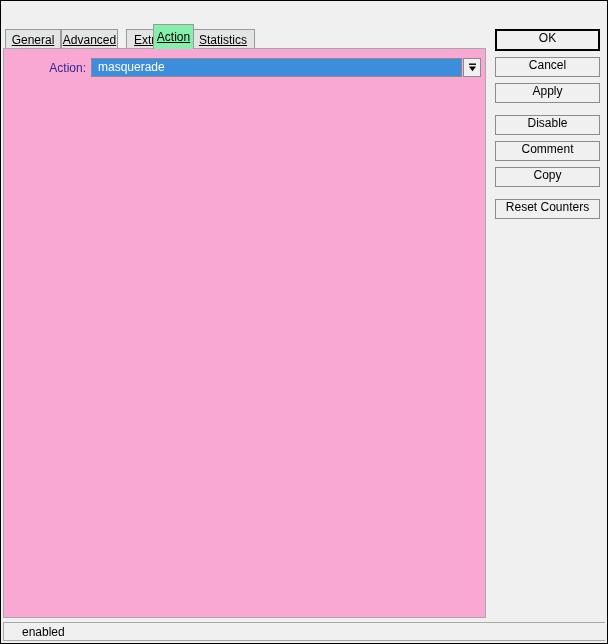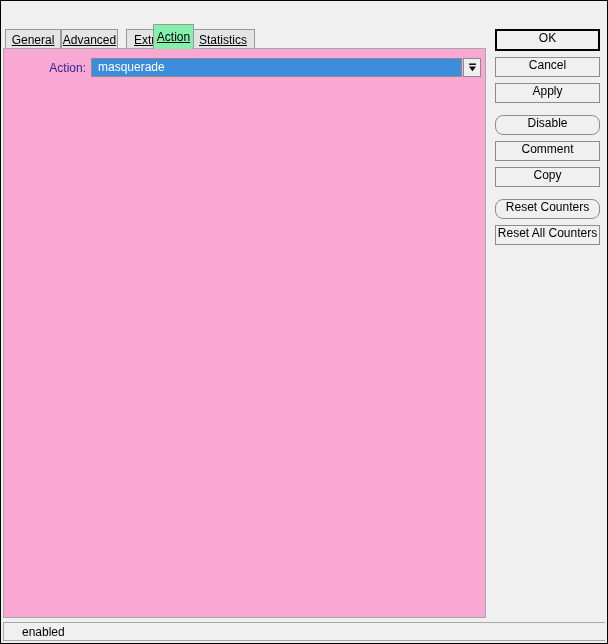--- a/index.html
+++ b/index.html
@@ -190,21 +190,20 @@
     cursor: default;
     user-select: none;
     white-space: nowrap;
   }
   .btn.default {
     border: 2px solid #000000;
     height: 22px;
   }
   .btn.gap-before {
     margin-top: 12px;
-    border-radius: 8px;
   }
 
   
   #statusbar {
     position: absolute;
     left: 2px;
     top: 621px;
     width: 602px;
     height: 19px;
     background: #f0f0f0;
@@ -283,22 +282,19 @@
     </div>
     <div class="btn">
       <span>Comment</span>
     </div>
     <div class="btn">
       <span>Copy</span>
     </div>
     <div class="btn gap-before">
       <span>Reset Counters</span>
     </div>
-    <div class="btn">
-      <span>Reset All Counters</span>
-    </div>
   </div>
 
   <div id="statusbar">
     <span id="status-text">enabled</span>
   </div>
 
 </div>
 
 </body></html>

